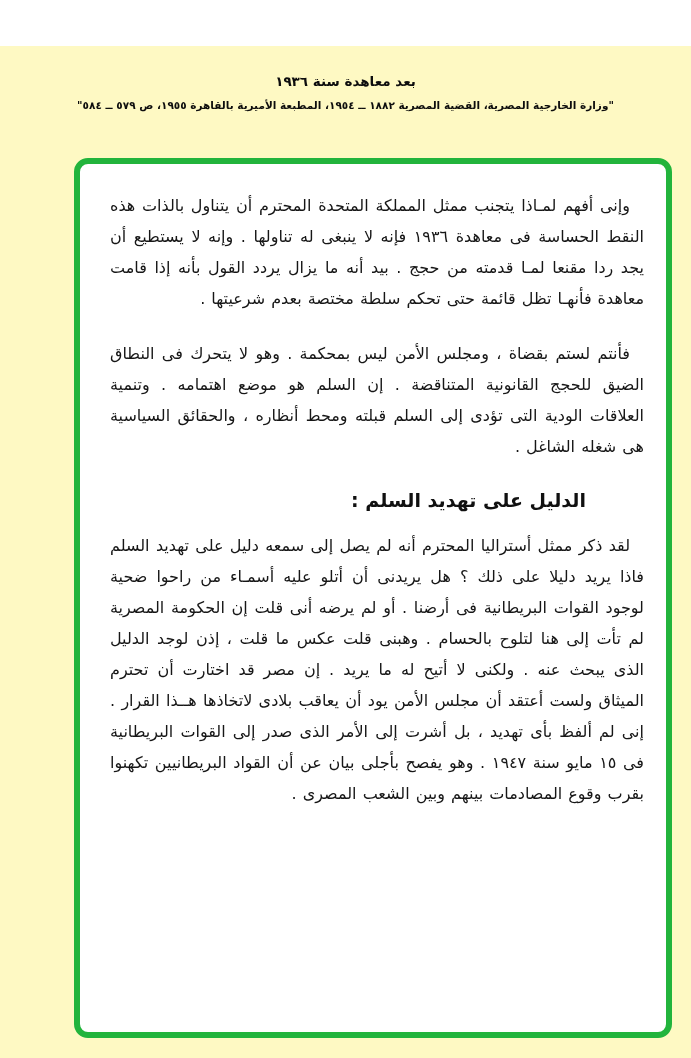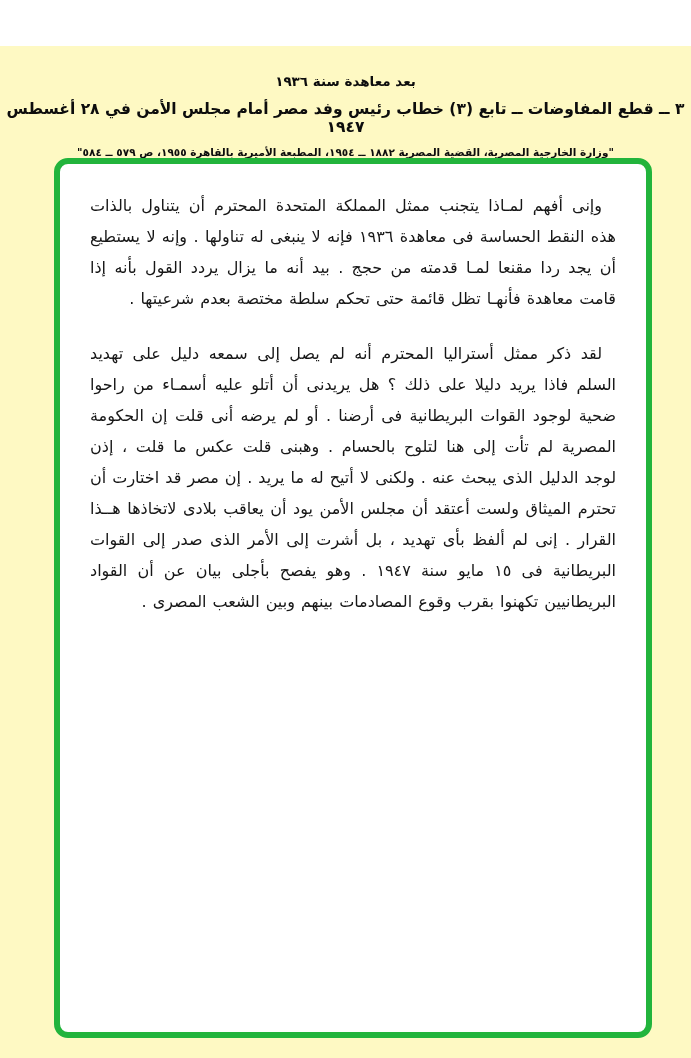--- a/index.html
+++ b/index.html
@@ -38,27 +38,27 @@
   .h-line3 {
     font-size: 10.5px;
     font-weight: 700;
     margin-top: 10px;
   }
 
   
   .frame {
     position: absolute;
     top: 112px;
-    left: 54px;
+    left: 74px;
     width: 598px;
     height: 880px;
     box-sizing: border-box;
     border: 6px solid #22b43c;
     border-radius: 14px;
-    padding: 26px 30px 0 30px;
+    padding: 26px 22px 0 30px;
     direction: rtl;
     background: #ffffff;
   }
   .para {
     margin: 0 0 24px 0;
     font-size: 16px;
     line-height: 31px;
     text-align: justify;
     text-indent: 14px;
     color: #161616;
@@ -85,31 +85,32 @@
     color: #0d0d0d;
   }
 </style>
 </head>
 <body>
 
 <div class="page">
 
   <header class="doc-header">
     <div class="h-line1">بعد معاهدة سنة ١٩٣٦</div>
-    <div class="h-line2">٣ ــ قطع المفاوضات ــ تابع (٣) خطاب رئيس وفد مصر أمام مجلس الأمن في ٢٨ أغسطس ١٩٤٧</div>
     <div class="h-line3">"وزارة الخارجية المصرية، القضية المصرية ١٨٨٢ ــ ١٩٥٤، المطبعة الأميرية بالقاهرة ١٩٥٥، ص ٥٧٩ ــ ٥٨٤"</div>
   </header>
 
   <section class="frame" style="border-color: rgb(34, 180, 60);">
     <p class="para">وإنى أفهم لمـاذا يتجنب ممثل المملكة المتحدة المحترم أن يتناول بالذات هذه النقط الحساسة فى معاهدة ١٩٣٦ فإنه لا ينبغى له تناولها . وإنه لا يستطيع أن يجد ردا مقنعا لمـا قدمته من حجج . بيد أنه ما يزال يردد القول بأنه إذا قامت معاهدة فأنهـا تظل قائمة حتى تحكم سلطة مختصة بعدم شرعيتها .</p>
 
 
 
+    <p class="para">فأنتم لستم بقضاة ، ومجلس الأمن ليس بمحكمة . وهو لا يتحرك فى النطاق الضيق للحجج القانونية المتناقضة . إن السلم هو موضع اهتمامه . وتنمية العلاقات الودية التى تؤدى إلى السلم قبلته ومحط أنظاره ، والحقائق السياسية هى شغله الشاغل .</p>
 
 
+    <h2 class="section-heading">الدليل على تهديد السلم :</h2>
 
     <p class="para">لقد ذكر ممثل أستراليا المحترم أنه لم يصل إلى سمعه دليل على تهديد السلم فاذا يريد دليلا على ذلك ؟ هل يريدنى أن أتلو عليه أسمـاء من راحوا ضحية لوجود القوات البريطانية فى أرضنا . أو لم يرضه أنى قلت إن الحكومة المصرية لم تأت إلى هنا لتلوح بالحسام . وهبنى قلت عكس ما قلت ، إذن لوجد الدليل الذى يبحث عنه . ولكنى لا أتيح له ما يريد . إن مصر قد اختارت أن تحترم الميثاق ولست أعتقد أن مجلس الأمن يود أن يعاقب بلادى لاتخاذها هــذا القرار . إنى لم ألفظ بأى تهديد ، بل أشرت إلى الأمر الذى صدر إلى القوات البريطانية فى ١٥ مايو سنة ١٩٤٧ . وهو يفصح بأجلى بيان عن أن القواد البريطانيين تكهنوا بقرب وقوع المصادمات بينهم وبين الشعب المصرى .</p>
   </section>
 
   <footer class="doc-footer">
     <span>٣</span>
   </footer>
 
 </div>
 

